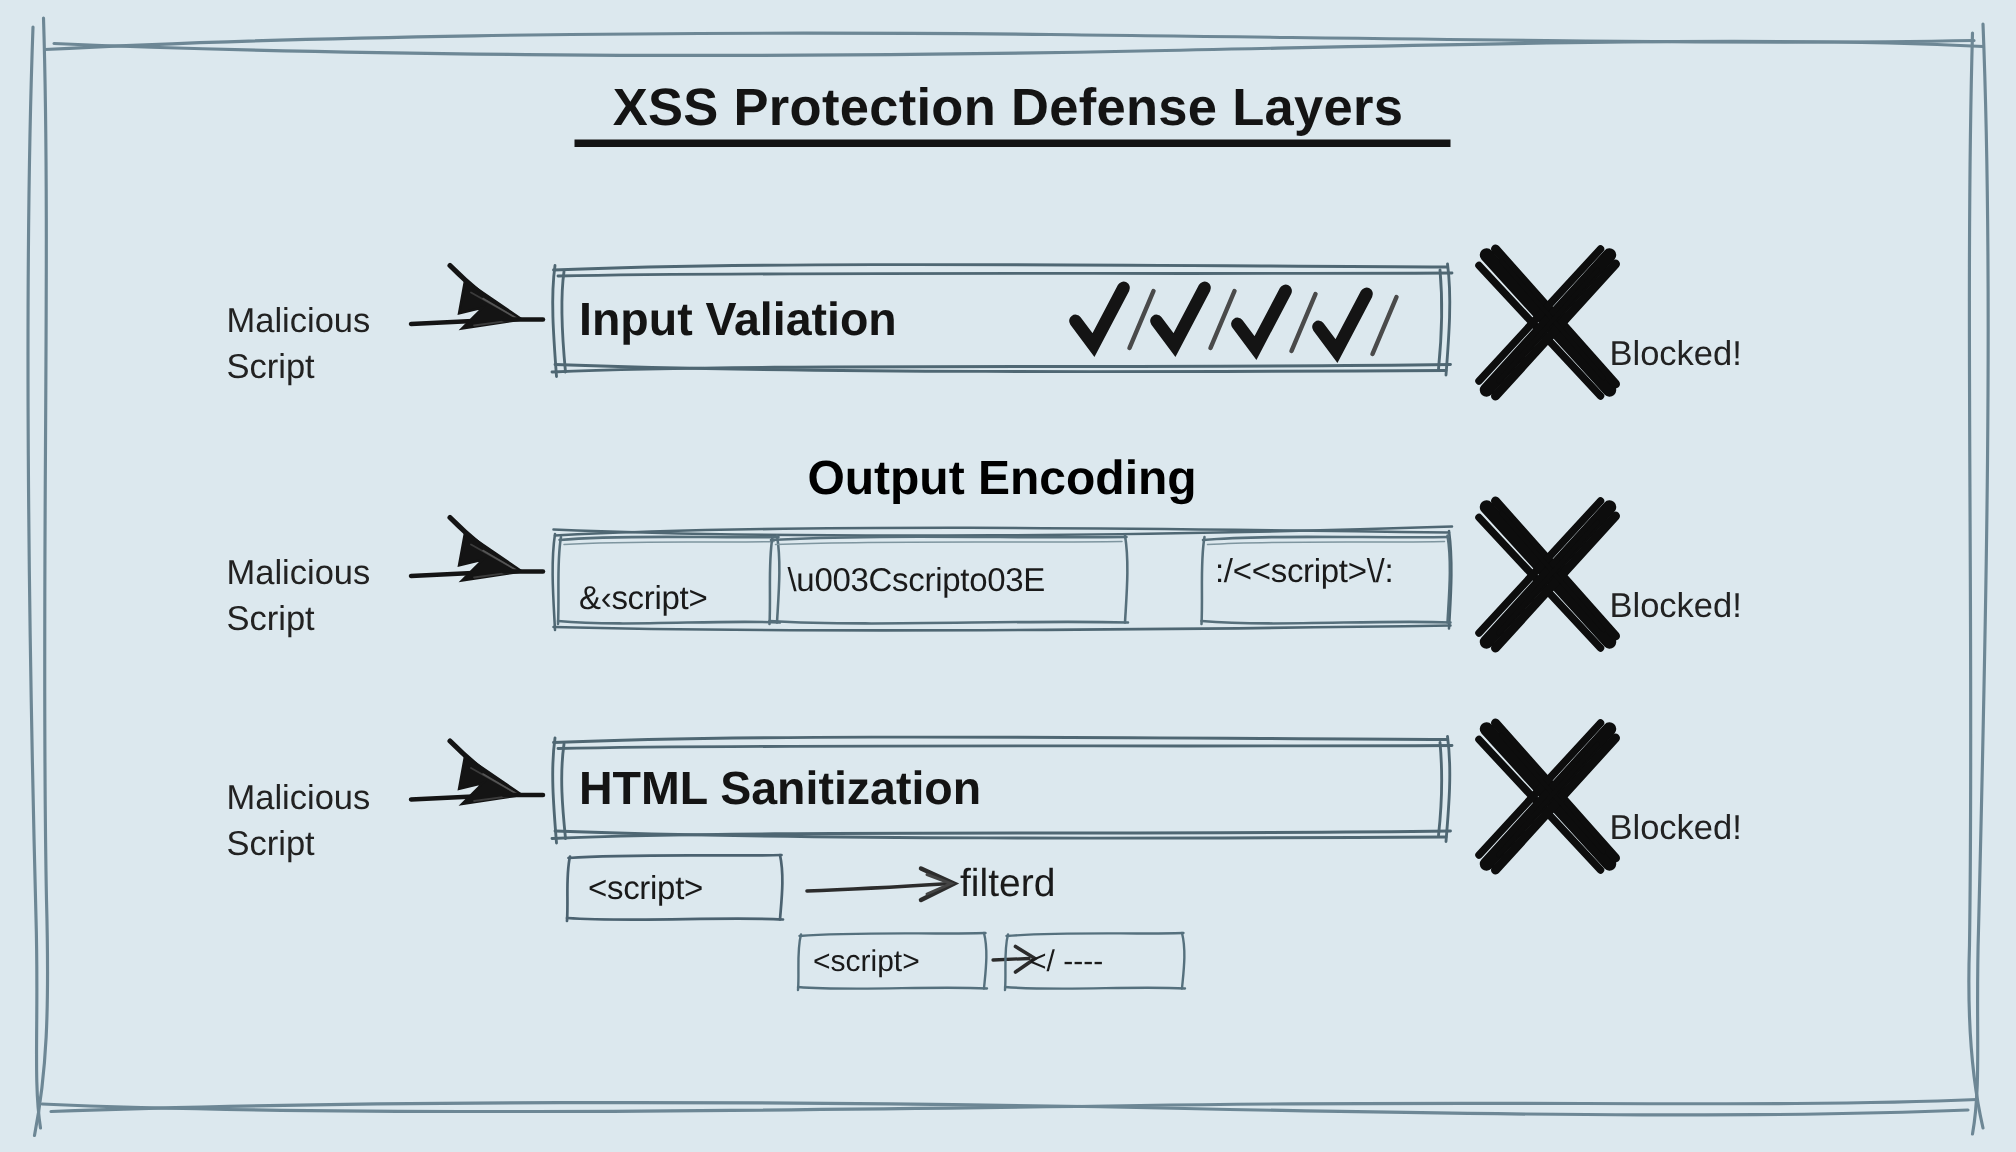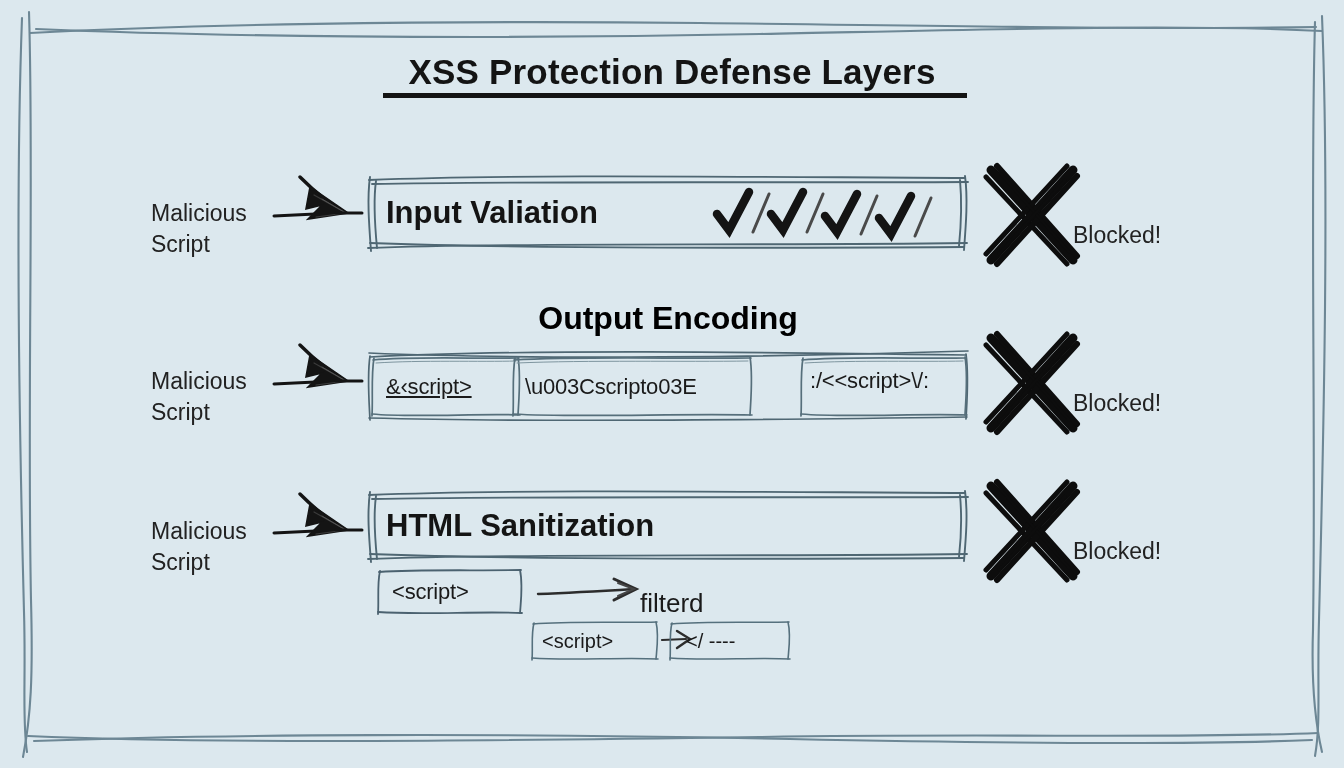--- a/index.html
+++ b/index.html
@@ -107,21 +107,20 @@
     position: absolute;
     font-size: 32px;
     font-weight: bold;
     color: #000000;
     text-align: center;
   }
   .plain-word {
     position: absolute;
     font-size: 26px;
     color: #1a1a1a;
-    margin-top: 15px;
   }
 </style>
 </head>
 <body>
 
 <div id="canvas">
 
   <svg class="frame-svg" viewBox="0 0 1344 768">
     <g fill="none" stroke="#6d8795" stroke-width="2.1" stroke-linecap="round">
 
@@ -233,21 +232,21 @@
   <div class="sbox" style="left:370px; top:355px; width:152px; height:64px;">
     <svg width="152" height="64" viewBox="0 0 152 64">
       <g fill="none" stroke="#566f7b" stroke-width="1.7" stroke-linecap="round">
         <path d="M3,5 C45,1 110,4 149,3"></path>
         <path d="M2,59 C45,63 110,58 150,60"></path>
         <path d="M4,3 C1,20 3,42 2,61"></path>
         <path d="M148,2 C151,20 149,42 148,60"></path>
         <path d="M6,8 C50,5 112,7 146,6" stroke-width="1" stroke="#7e959f"></path>
       </g>
     </svg>
-    <div class="sbox-text code-text" style="left:16px; top:0; height:64px;text-decoration:underline;">&amp;‹script&gt;</div>
+    <div class="sbox-text code-text" style="left:16px; top:12px; height:64px;">&amp;‹script&gt;</div>
   </div>
 
   <div class="sbox" style="left:511px; top:355px; width:243px; height:64px;text-align:right;">
     <svg width="243" height="64" viewBox="0 0 243 64">
       <g fill="none" stroke="#566f7b" stroke-width="1.7" stroke-linecap="round">
         <path d="M3,5 C70,1 170,4 240,3"></path>
         <path d="M2,59 C70,63 170,58 241,60"></path>
         <path d="M4,3 C1,20 3,42 2,61"></path>
         <path d="M239,2 C242,20 240,42 239,60"></path>
         <path d="M6,8 C75,5 175,7 237,6" stroke-width="1" stroke="#7e959f"></path>

